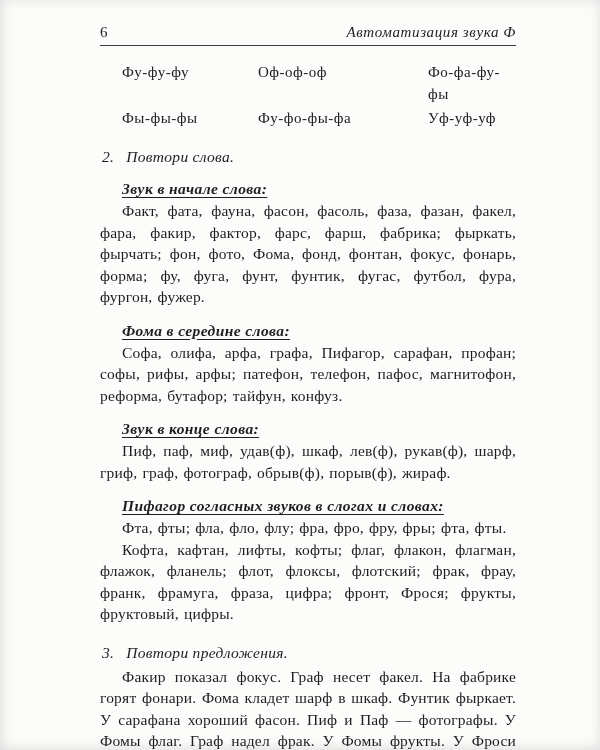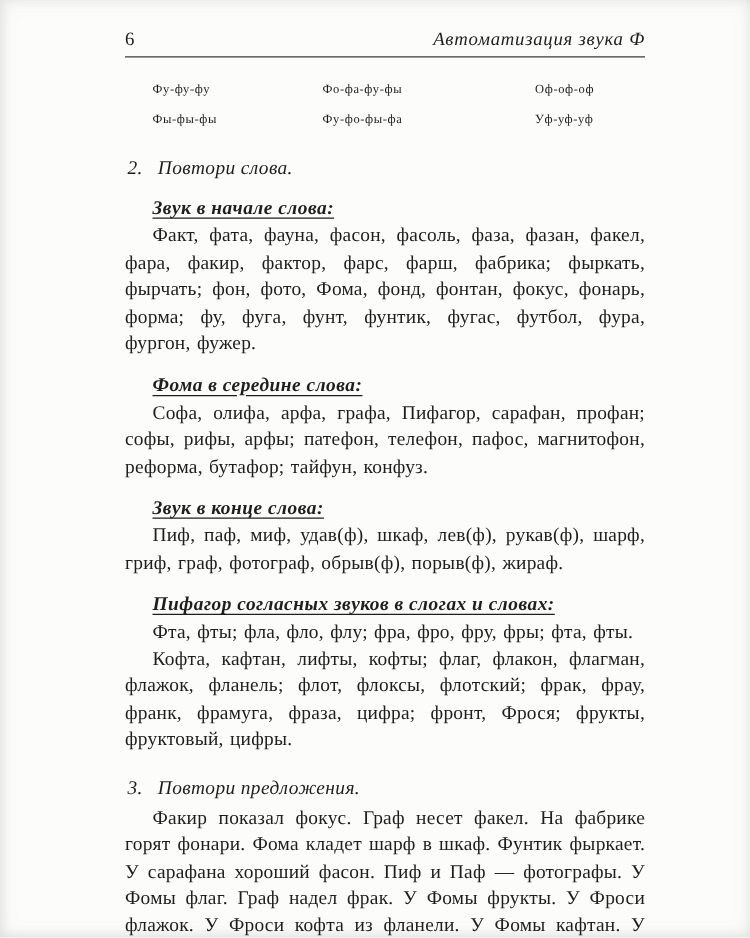--- a/index.html
+++ b/index.html
@@ -39,21 +39,21 @@
   }
   .running-title {
     font-style: italic;
     letter-spacing: 0.6px;
   }
   .syllables {
     margin: 15px 0 0 22px;
     display: grid;
     grid-template-columns: 136px 170px 1fr;
     row-gap: 2px;
-    font-size: 10px;
+    font-size: 15px;
     line-height: 22px;
     letter-spacing: 0.5px;
   }
   h2.section-title {
     margin: 19px 0 4px 2px;
     font-size: 15.5px;
     font-weight: normal;
     font-style: italic;
     letter-spacing: 0.3px;
   }
@@ -88,22 +88,22 @@
 <div class="page">
   <div class="content">
 
     <div class="pagehead">
       <span class="page-number">6</span>
       <span class="running-title">Автоматизация звука Ф</span>
     </div>
 
     <div class="syllables">
       <span>Фу-фу-фу</span>
+      <span>Оф-оф-оф</span>
       <span>Фо-фа-фу-фы</span>
-      <span>Оф-оф-оф</span>
       <span>Фы-фы-фы</span>
       <span>Фу-фо-фы-фа</span>
       <span>Уф-уф-уф</span>
     </div>
 
     <section>
       <h2 class="section-title">
         <span class="sec-num">2.</span><span>Повтори слова.</span>
       </h2>
 

